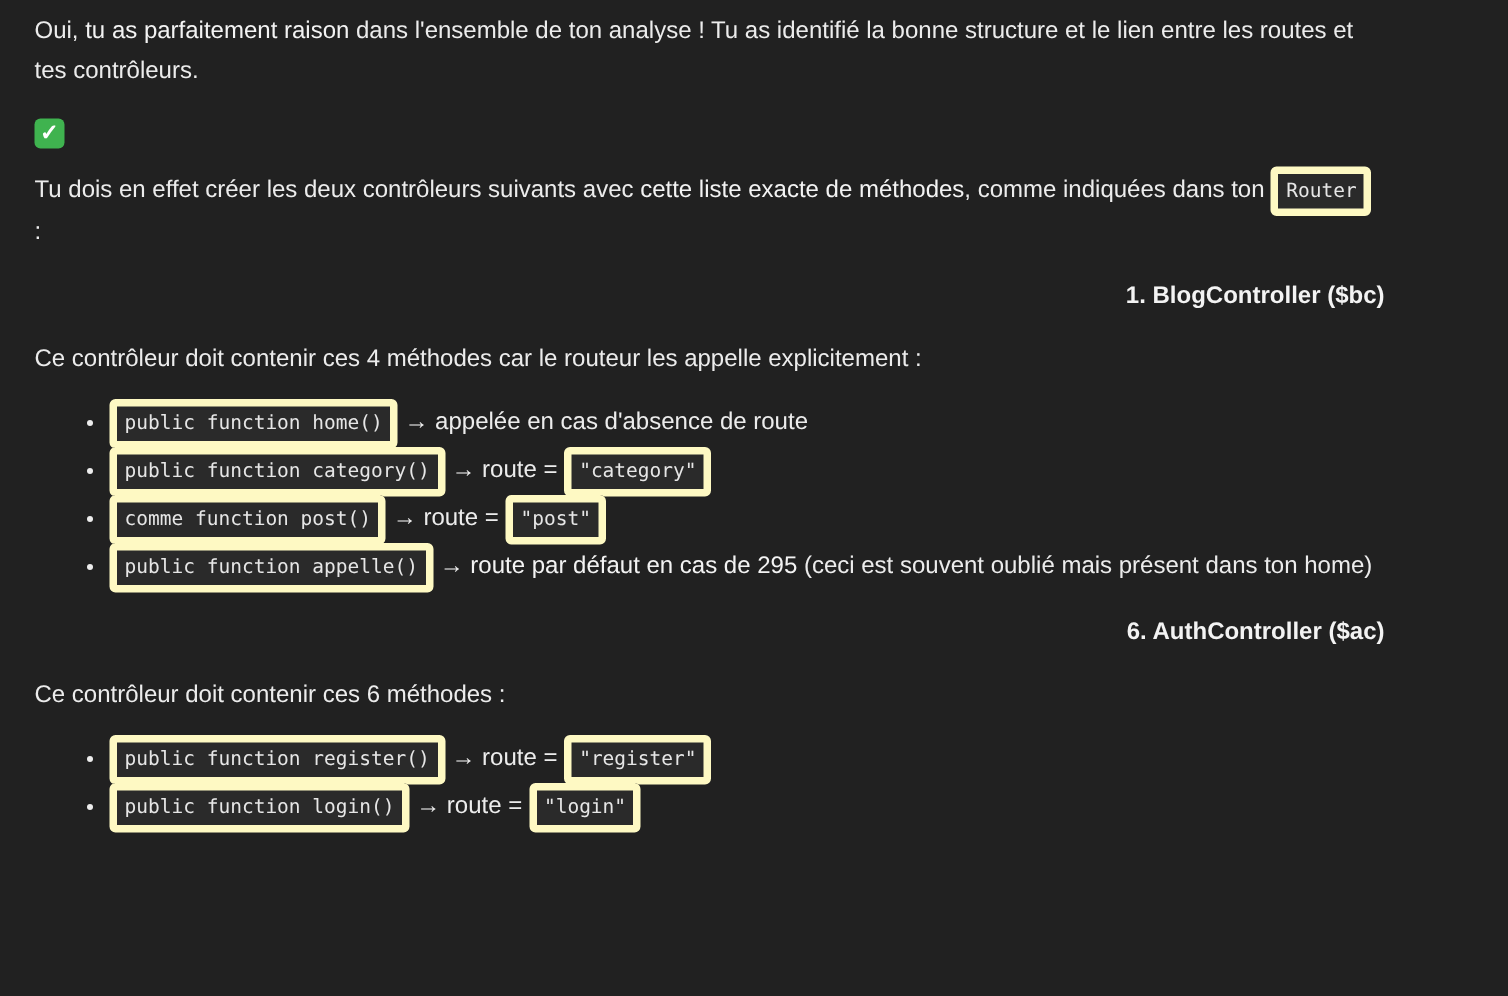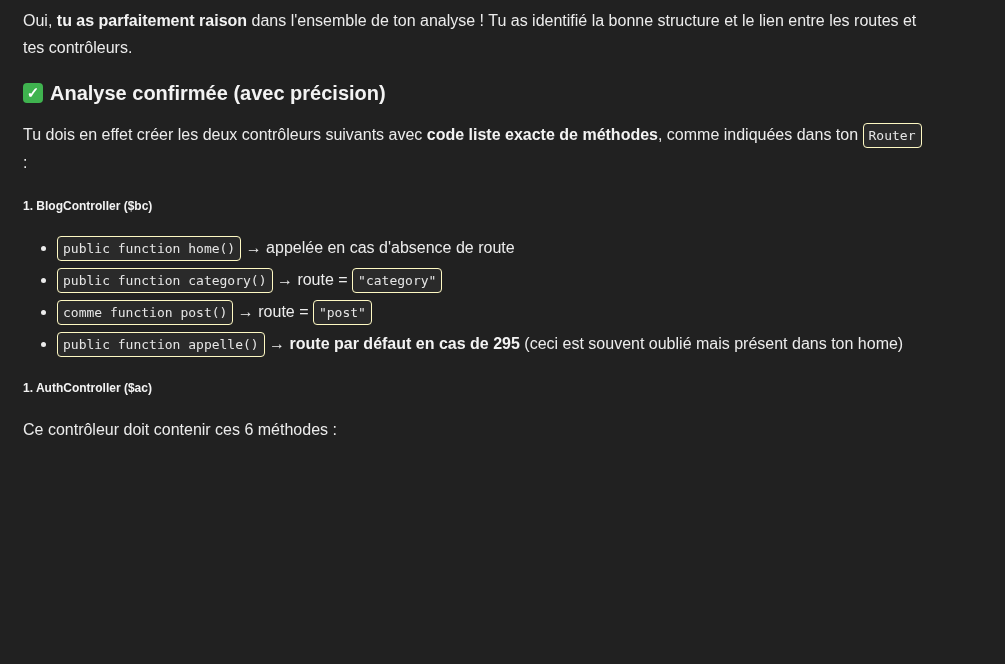--- a/index.html
+++ b/index.html
@@ -4,55 +4,59 @@
   <style>
     html, body { margin:0; padding:0; }
     body {
       width:1005px; height:664px; overflow:hidden;
       background:#212121; color:#ececec;
       font-family:"Liberation Sans", sans-serif;
       font-size:16px; line-height:27px;
     }
     .content { position:absolute; left:23px; top:7px; width:900px; }
     p { margin:0 0 15px 0; }
-    b { font-weight:700; color:#f3f3f3; }
+    b { font-weight:400; color:#f3f3f3; }
     h3 { margin:0; font-weight:700; color:#f3f3f3; }
     .h-big { font-size:20px; line-height:28px; margin:18px 0 14px 0; display:flex; align-items:center; }
-    .h-mid { font-size:12px; line-height:26px; margin:17px 0 15px 0; }
+    .h-mid { font-size:16px; line-height:26px; margin:17px 0 15px 0;text-align:right; }
     .check {
       display:inline-flex; align-items:center; justify-content:center;
       width:20px; height:20px; border-radius:4px; background:#3fb34f;
       color:#fff; font-size:15px; font-weight:700; margin-right:7px; line-height:20px;
     }
     code {
       font-family:"DejaVu Sans Mono", monospace; font-size:13px;
-      background:#2a2a2a; border:1px solid #fef9c3; border-radius:4px;
+      background:#2a2a2a; border:5px solid #fef9c3; border-radius:4px;
       padding:4px 5px; color:#e6e6e6;
     }
     ul { margin:0 0 14px 0; padding:0 0 0 34px; }
-    li { margin:0 0 4px 0; padding-left:0; }
+    li { margin:0 0 4px 16px; padding-left:0; }
     li::marker { color:#ececec; }
   </style>
 </head>
 <body>
 
 <div class="content">
   <p><span>Oui, </span><b>tu as parfaitement raison</b><span> dans l'ensemble de ton analyse ! Tu as identifié la bonne structure et le lien entre les routes et tes contrôleurs.</span></p>
 
 
   <h3 class="h-big">
       <span class="check">✓</span>
-      <span>Analyse confirmée (avec précision)</span>
     </h3>
 
-  <p><span>Tu dois en effet créer les deux contrôleurs suivants avec </span><b>code liste exacte de méthodes</b><span>, comme indiquées dans ton </span><code>Router</code><span> :</span></p>
+  <p><span>Tu dois en effet créer les deux contrôleurs suivants avec </span><b>cette liste exacte de méthodes</b><span>, comme indiquées dans ton </span><code>Router</code><span> :</span></p>
 
   <h3 class="h-mid">1. BlogController ($bc)</h3>
+  <p>Ce contrôleur doit contenir ces 4 méthodes car le routeur les appelle explicitement :</p>
   <ul>
     <li><code>public function home()</code><span> → appelée en cas d'absence de route</span></li>
     <li><code>public function category()</code><span> → route = </span><code>"category"</code></li>
     <li><code>comme function post()</code><span> → route = </span><code>"post"</code></li>
     <li><code>public function appelle()</code><span> → </span><b>route par défaut en cas de 295</b><span> (ceci est souvent oublié mais présent dans ton home)</span></li>
   </ul>
 
-  <h3 class="h-mid">1. AuthController ($ac)</h3>
+  <h3 class="h-mid">6. AuthController ($ac)</h3>
   <p>Ce contrôleur doit contenir ces 6 méthodes :</p>
+  <ul>
+    <li><code>public function register()</code><span> → route = </span><code>"register"</code></li>
+    <li><code>public function login()</code><span> → route = </span><code>"login"</code></li>
+  </ul>
 </div>
 
 </body></html>

